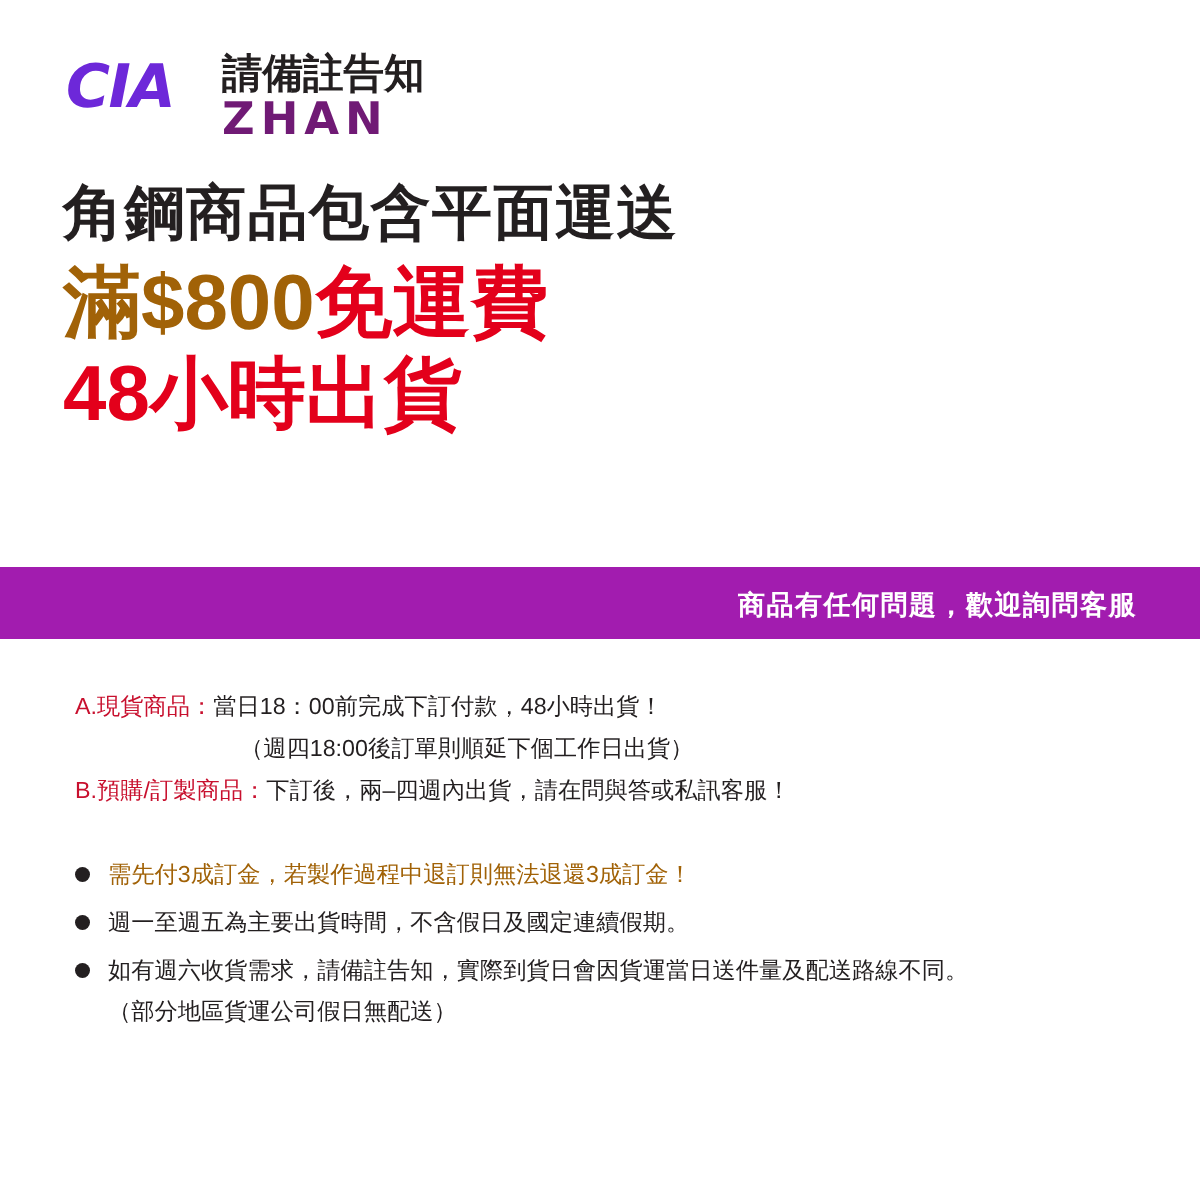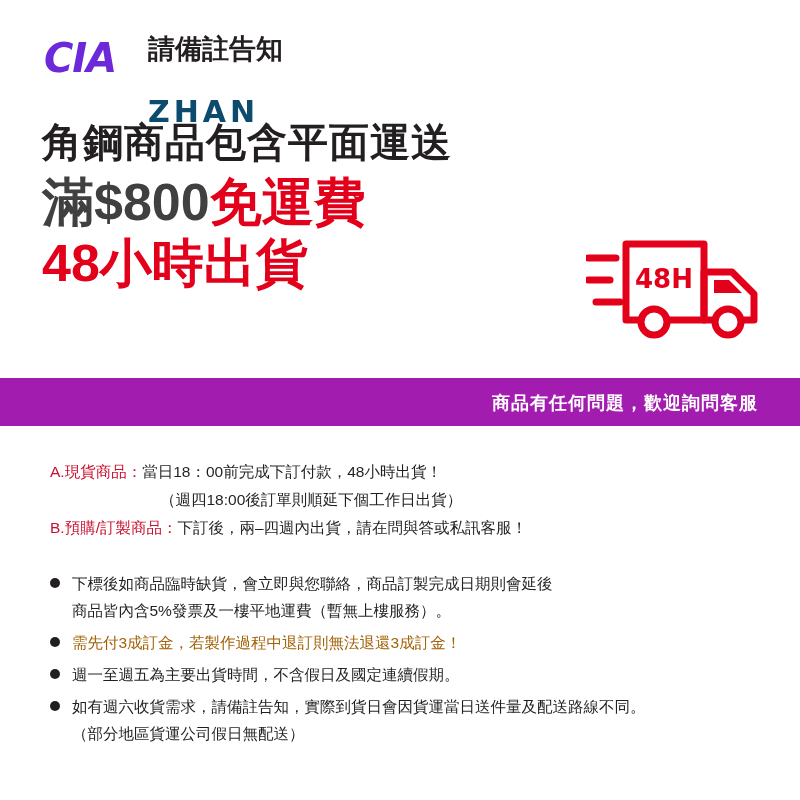--- a/index.html
+++ b/index.html
@@ -41,24 +41,23 @@
     font-family: "DejaVu Sans", sans-serif;
     font-style: italic;
   }
   .logo-zhan {
     position: absolute;
     left: 104px;
     top: 28px;
     font-size: 30px;
     font-weight: bold;
     letter-spacing: 4px;
-    color: #0c4a6e;
+    color: #701a75;
     line-height: 32px;
     font-family: "DejaVu Sans", sans-serif;
-    margin-top: 32px;
   }
   .logo-cn {
     position: absolute;
     left: 104px;
     top: -2px;
     font-size: 27px;
     font-weight: bold;
     letter-spacing: 0px;
     color: #231f20;
     line-height: 30px;
@@ -80,21 +79,21 @@
     white-space: nowrap;
   }
   .h-line2 {
     font-size: 52px;
     font-weight: bold;
     letter-spacing: 0px;
     line-height: 64px;
     white-space: nowrap;
     margin-top: 2px;
   }
-  .h-line2 .dark { color: #404040; }
+  .h-line2 .dark { color: #a16207; }
   .h-line2 .red  { color: #e3001b; }
   .h-line3 {
     font-size: 52px;
     font-weight: bold;
     color: #e3001b;
     line-height: 62px;
     white-space: nowrap;
     margin-top: -2px;
   }
 
@@ -189,63 +188,39 @@
   </div>
 
   <div class="headline">
     <div class="h-line1">角鋼商品包含平面運送</div>
     <div class="h-line2">
       <span class="dark">滿$800</span><span class="red">免運費</span>
     </div>
     <div class="h-line3">48小時出貨</div>
   </div>
 
-  <div class="truck">
-    <svg width="180" height="120" viewBox="0 0 180 120" xmlns="http://www.w3.org/2000/svg">
-      <g fill="none" stroke="#e3001b" stroke-width="7" stroke-linecap="round">
-        <line x1="2" y1="30" x2="30" y2="30"></line>
-        <line x1="2" y1="52" x2="24" y2="52"></line>
-        <line x1="10" y1="74" x2="34" y2="74"></line>
-      </g>
-
-      <path d="M40 16 H118 V92 H40 Z" fill="none" stroke="#e3001b" stroke-width="7" stroke-linejoin="round"></path>
-
-      <path d="M118 44 H146 L168 66 V92 H118 Z" fill="none" stroke="#e3001b" stroke-width="7" stroke-linejoin="round"></path>
-
-      <path d="M128 52 H143 L156 65 H128 Z" fill="#e3001b"></path>
-
-      <circle cx="68" cy="94" r="13" fill="#ffffff" stroke="#e3001b" stroke-width="7"></circle>
-      <circle cx="142" cy="94" r="13" fill="#ffffff" stroke="#e3001b" stroke-width="7"></circle>
-      <text x="78" y="60" font-family="DejaVu Sans, sans-serif" font-size="26" font-weight="bold" fill="#e3001b" text-anchor="middle">48H</text>
-    </svg>
-  </div>
 
   <div class="banner">
     <div class="banner-text">商品有任何問題，歡迎詢問客服</div>
   </div>
 
   <div class="notes-ab">
     <div class="note-row">
       <span class="lbl">A.現貨商品：</span><span class="txt">當日18：00前完成下訂付款，48小時出貨！</span>
     </div>
     <div class="note-row note-indent">
       <span class="txt">（週四18:00後訂單則順延下個工作日出貨）</span>
     </div>
     <div class="note-row">
       <span class="lbl">B.預購/訂製商品：</span><span class="txt">下訂後，兩–四週內出貨，請在問與答或私訊客服！</span>
     </div>
   </div>
 
   <div class="bullets">
 
-    <div class="bullet">
-      <span class="dot"></span>
-      <span>下標後如商品臨時缺貨，會立即與您聯絡，商品訂製完成日期則會延後</span>
-      <span class="sub">商品皆內含5%發票及一樓平地運費（暫無上樓服務）。</span>
-    </div>
 
     <div class="bullet">
       <span class="dot"></span>
       <span class="sub red">需先付3成訂金，若製作過程中退訂則無法退還3成訂金！</span>
     </div>
 
     <div class="bullet">
       <span class="dot"></span>
       <span>週一至週五為主要出貨時間，不含假日及國定連續假期。</span>
     </div>

